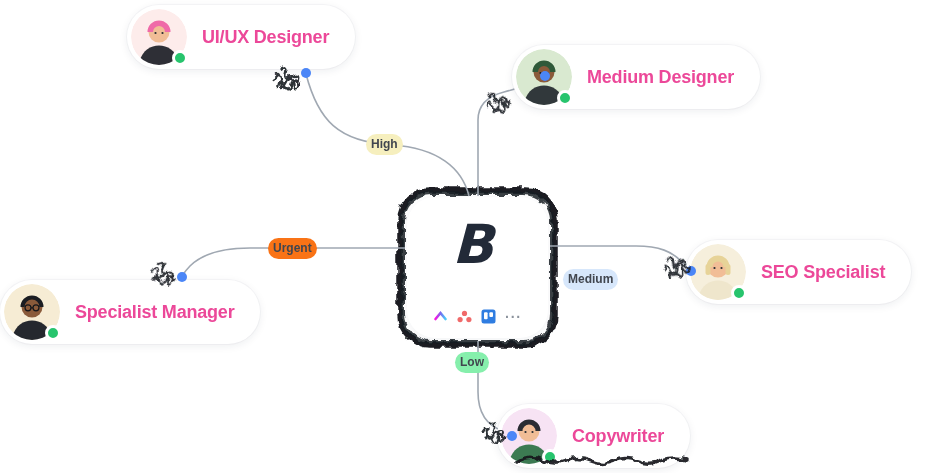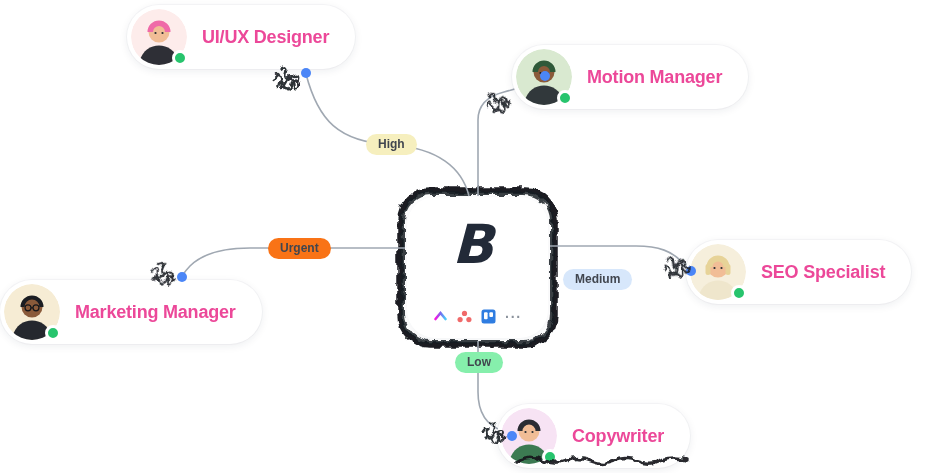--- a/index.html
+++ b/index.html
@@ -13,21 +13,21 @@
           background:#fff;border-radius:40px;height:64px;box-sizing:border-box;
           padding:4px 26px 4px 4px;
           box-shadow:0 2px 8px rgba(25,35,65,.08),0 0 0 1px rgba(25,35,65,.03);}
   .avatar{position:relative;width:56px;height:56px;flex:0 0 56px;}
   .avatar svg{display:block;}
   .status{position:absolute;right:-1px;bottom:-1px;width:16px;height:16px;box-sizing:border-box;
           background:#27c46d;border:3px solid #fff;border-radius:50%;}
   .name{font-size:18px;font-weight:600;color:#ec4899;white-space:nowrap;letter-spacing:-.2px;}
 
   .badge{position:absolute;z-index:4;font-size:12px;font-weight:600;color:#41464f;
-         padding:3px 12px;border-radius:12px;line-height:15px;}
+         padding:3px 5px;border-radius:12px;line-height:15px;}
   .badge.high{background:#f6efbe;}
   .badge.urgent{background:#f97316;}
   .badge.medium{background:#d7e7fb;margin-top:33px;}
   .badge.low{background:#86efac;}
 
   .center-card{position:absolute;left:407px;top:197px;width:141px;height:141px;z-index:3;
                background:#fff;border-radius:28px;box-sizing:border-box;
                display:flex;flex-direction:column;align-items:center;justify-content:space-between;
                padding:24px 0 14px;box-shadow:0 2px 10px rgba(25,35,65,.06);}
   .logo{font-family:"DejaVu Sans",sans-serif;font-weight:800;font-style:italic;
@@ -126,21 +126,21 @@
           <circle cx="28" cy="28" r="28" fill="#d9e9d0"></circle>
           <path d="M8.5 52 C12 41 19.5 36.5 28 36.5 C36.5 36.5 44 41 47.5 52 L47.5 56 L8.5 56 Z" fill="#31383b"></path>
           <circle cx="28" cy="23" r="10.5" fill="#8a5a3a"></circle>
           <path d="M16.5 23 a11.5 11.5 0 0 1 23 0 h-5.5 a6 6 0 0 0 -12 0 z" fill="#2f5939"></path>
           <circle cx="24.5" cy="24" r="1.1" fill="#16181c"></circle>
             <circle cx="31.5" cy="24" r="1.1" fill="#16181c"></circle>
         </g>
       </svg>
       <span class="status"></span>
     </div>
-    <span class="name">Motion Manager</span>
+    <span class="name">Medium Designer</span>
   </div>
 
   <div class="member" style="left:0px;top:280px;">
     <div class="avatar">
       <svg width="56" height="56" viewBox="0 0 56 56">
         <clipPath id="c2">
             <circle cx="28" cy="28" r="28"></circle>
           </clipPath>
         <g clip-path="url(#c2)">
           <circle cx="28" cy="28" r="28" fill="#f6ecd4"></circle>
@@ -149,21 +149,21 @@
           <path d="M16.5 23 a11.5 11.5 0 0 1 23 0 h-4 a7.5 7.5 0 0 0 -15 0 z" fill="#1b1d22"></path>
           <g stroke="#15161a" stroke-width="1.2" fill="none">
             <circle cx="24" cy="23.8" r="3"></circle>
               <circle cx="32" cy="23.8" r="3"></circle>
               <path d="M27 23.8 h2"></path>
           </g>
         </g>
       </svg>
       <span class="status"></span>
     </div>
-    <span class="name">Marketing Manager</span>
+    <span class="name">Specialist Manager</span>
   </div>
 
   <div class="member" style="left:686px;top:240px;">
     <div class="avatar">
       <svg width="56" height="56" viewBox="0 0 56 56">
         <clipPath id="c3">
             <circle cx="28" cy="28" r="28"></circle>
           </clipPath>
         <g clip-path="url(#c3)">
           <circle cx="28" cy="28" r="28" fill="#f6efdc"></circle>

